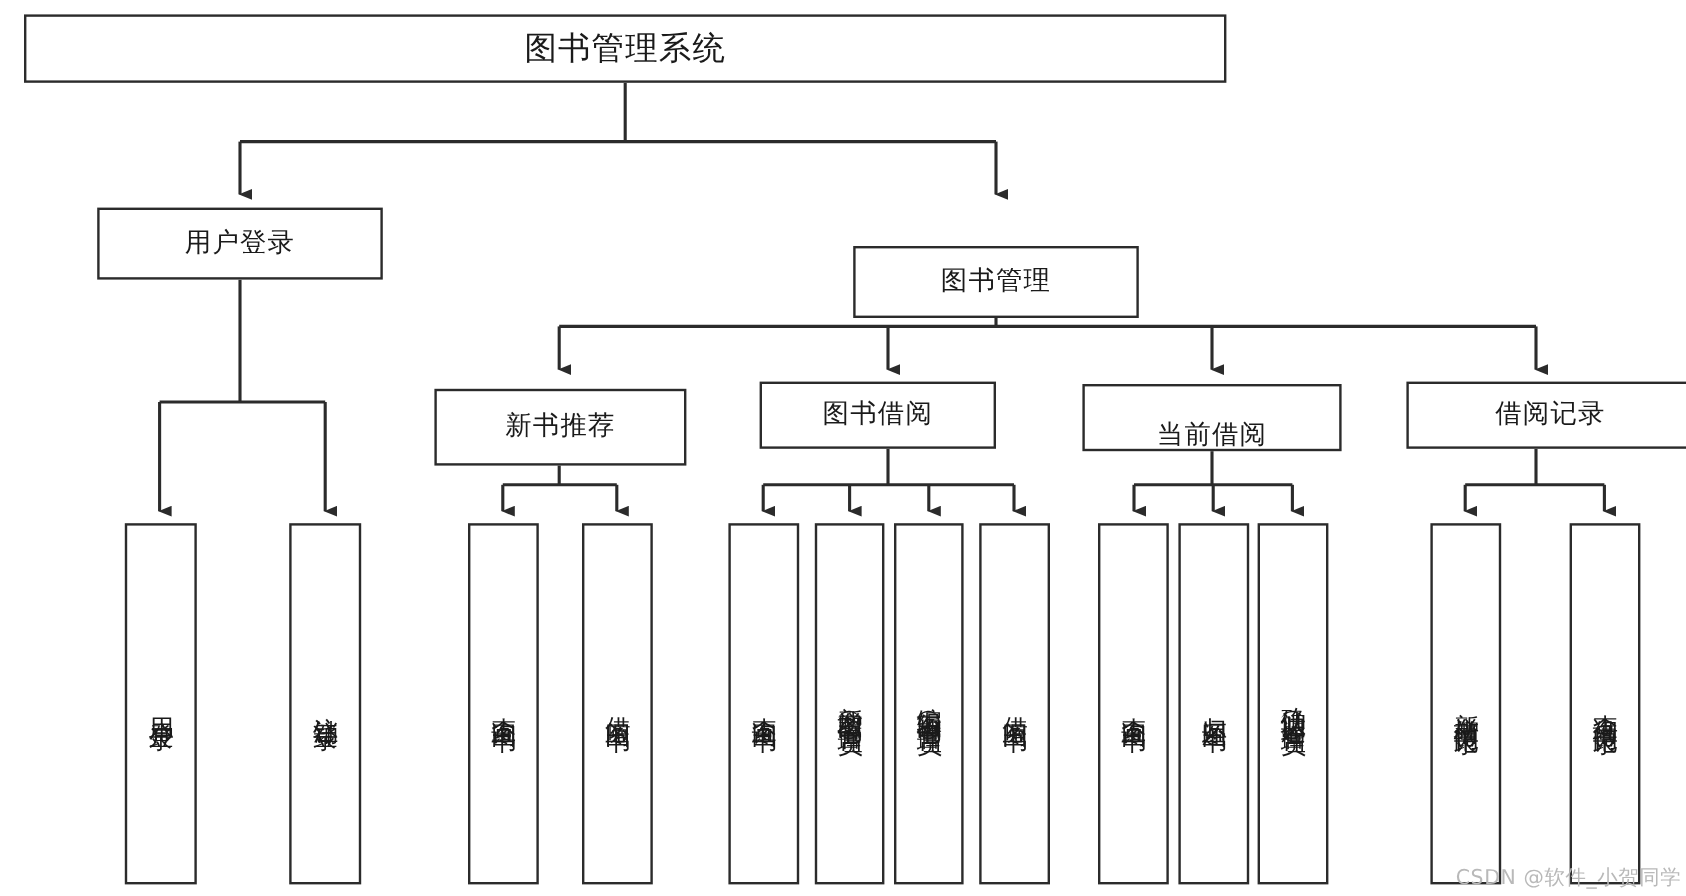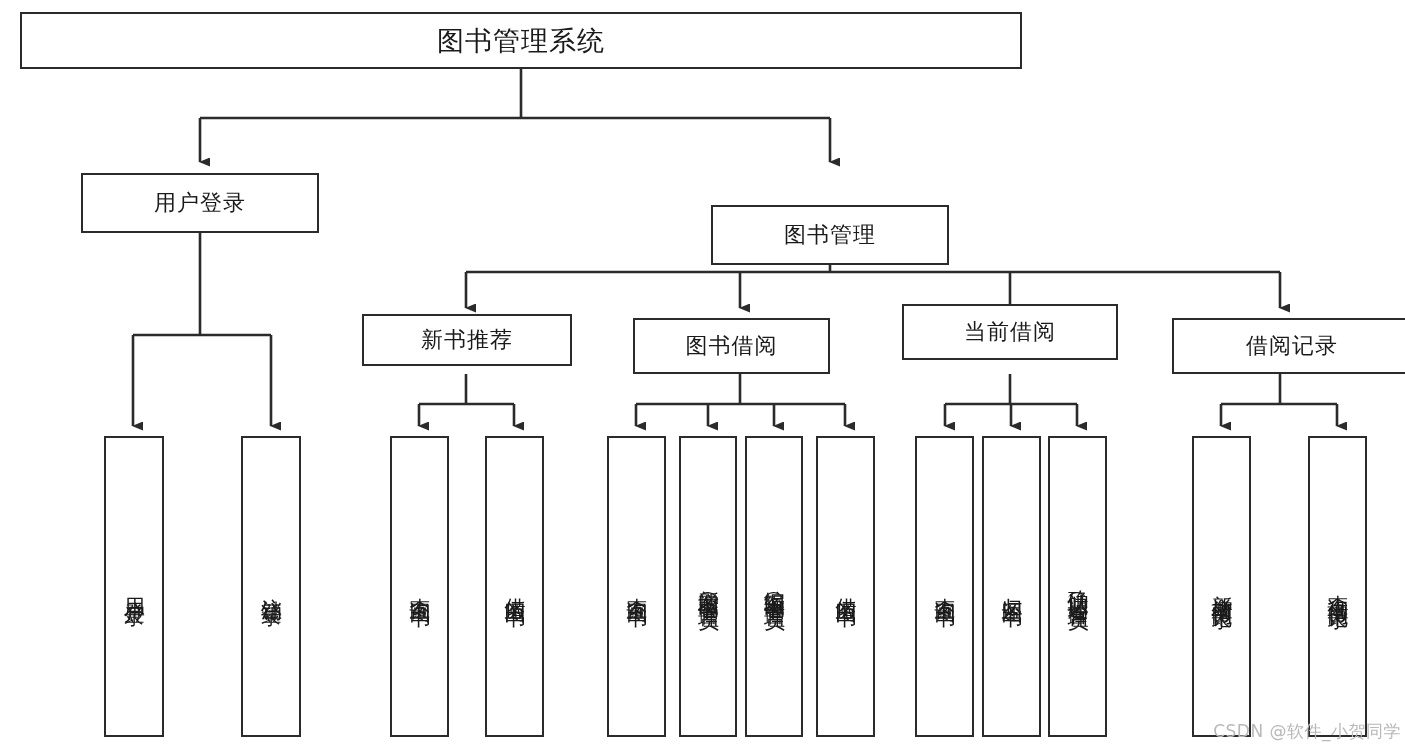--- a/index.html
+++ b/index.html
@@ -125,27 +125,27 @@
     <span>图书管理系统</span>
   </div>
 
   <div class="node h" id="node-l2-0" style="left: 81px; top: 173px; width: 238px; height: 60px;">
     <span>用户登录</span>
   </div>
   <div class="node h" id="node-l2-1" style="left: 711px; top: 173px; width: 238px; height: 60px; margin-top: 32px;">
     <span>图书管理</span>
   </div>
 
-  <div class="node h" id="node-l3-0" style="left: 362px; top: 314px; width: 210px; height: 52px;">
+  <div class="node h" id="node-l3-0" style="left: 362px; top: 324px; width: 210px; height: 64px;">
     <span>新书推荐</span>
   </div>
   <div class="node h" id="node-l3-1" style="left: 633px; top: 318px; width: 197px; height: 56px;">
     <span>图书借阅</span>
   </div>
-  <div class="node h" id="node-l3-2" style="left: 902px; top: 304px; width: 216px; height: 56px;">
+  <div class="node h" id="node-l3-2" style="left: 902px; top: 320px; width: 216px; height: 56px; align-items: flex-end;">
     <span>当前借阅</span>
   </div>
   <div class="node h" id="node-l3-3" style="left: 1172px; top: 318px; width: 240px; height: 56px;">
     <span>借阅记录</span>
   </div>
 
   <div class="node v" id="leaf-0" style="left: 104px; top: 436px; width: 60px; height: 301px;">
     <span class="vtext">用户登录</span>
   </div>
   <div class="node v" id="leaf-1" style="left: 241px; top: 436px; width: 60px; height: 301px;">

